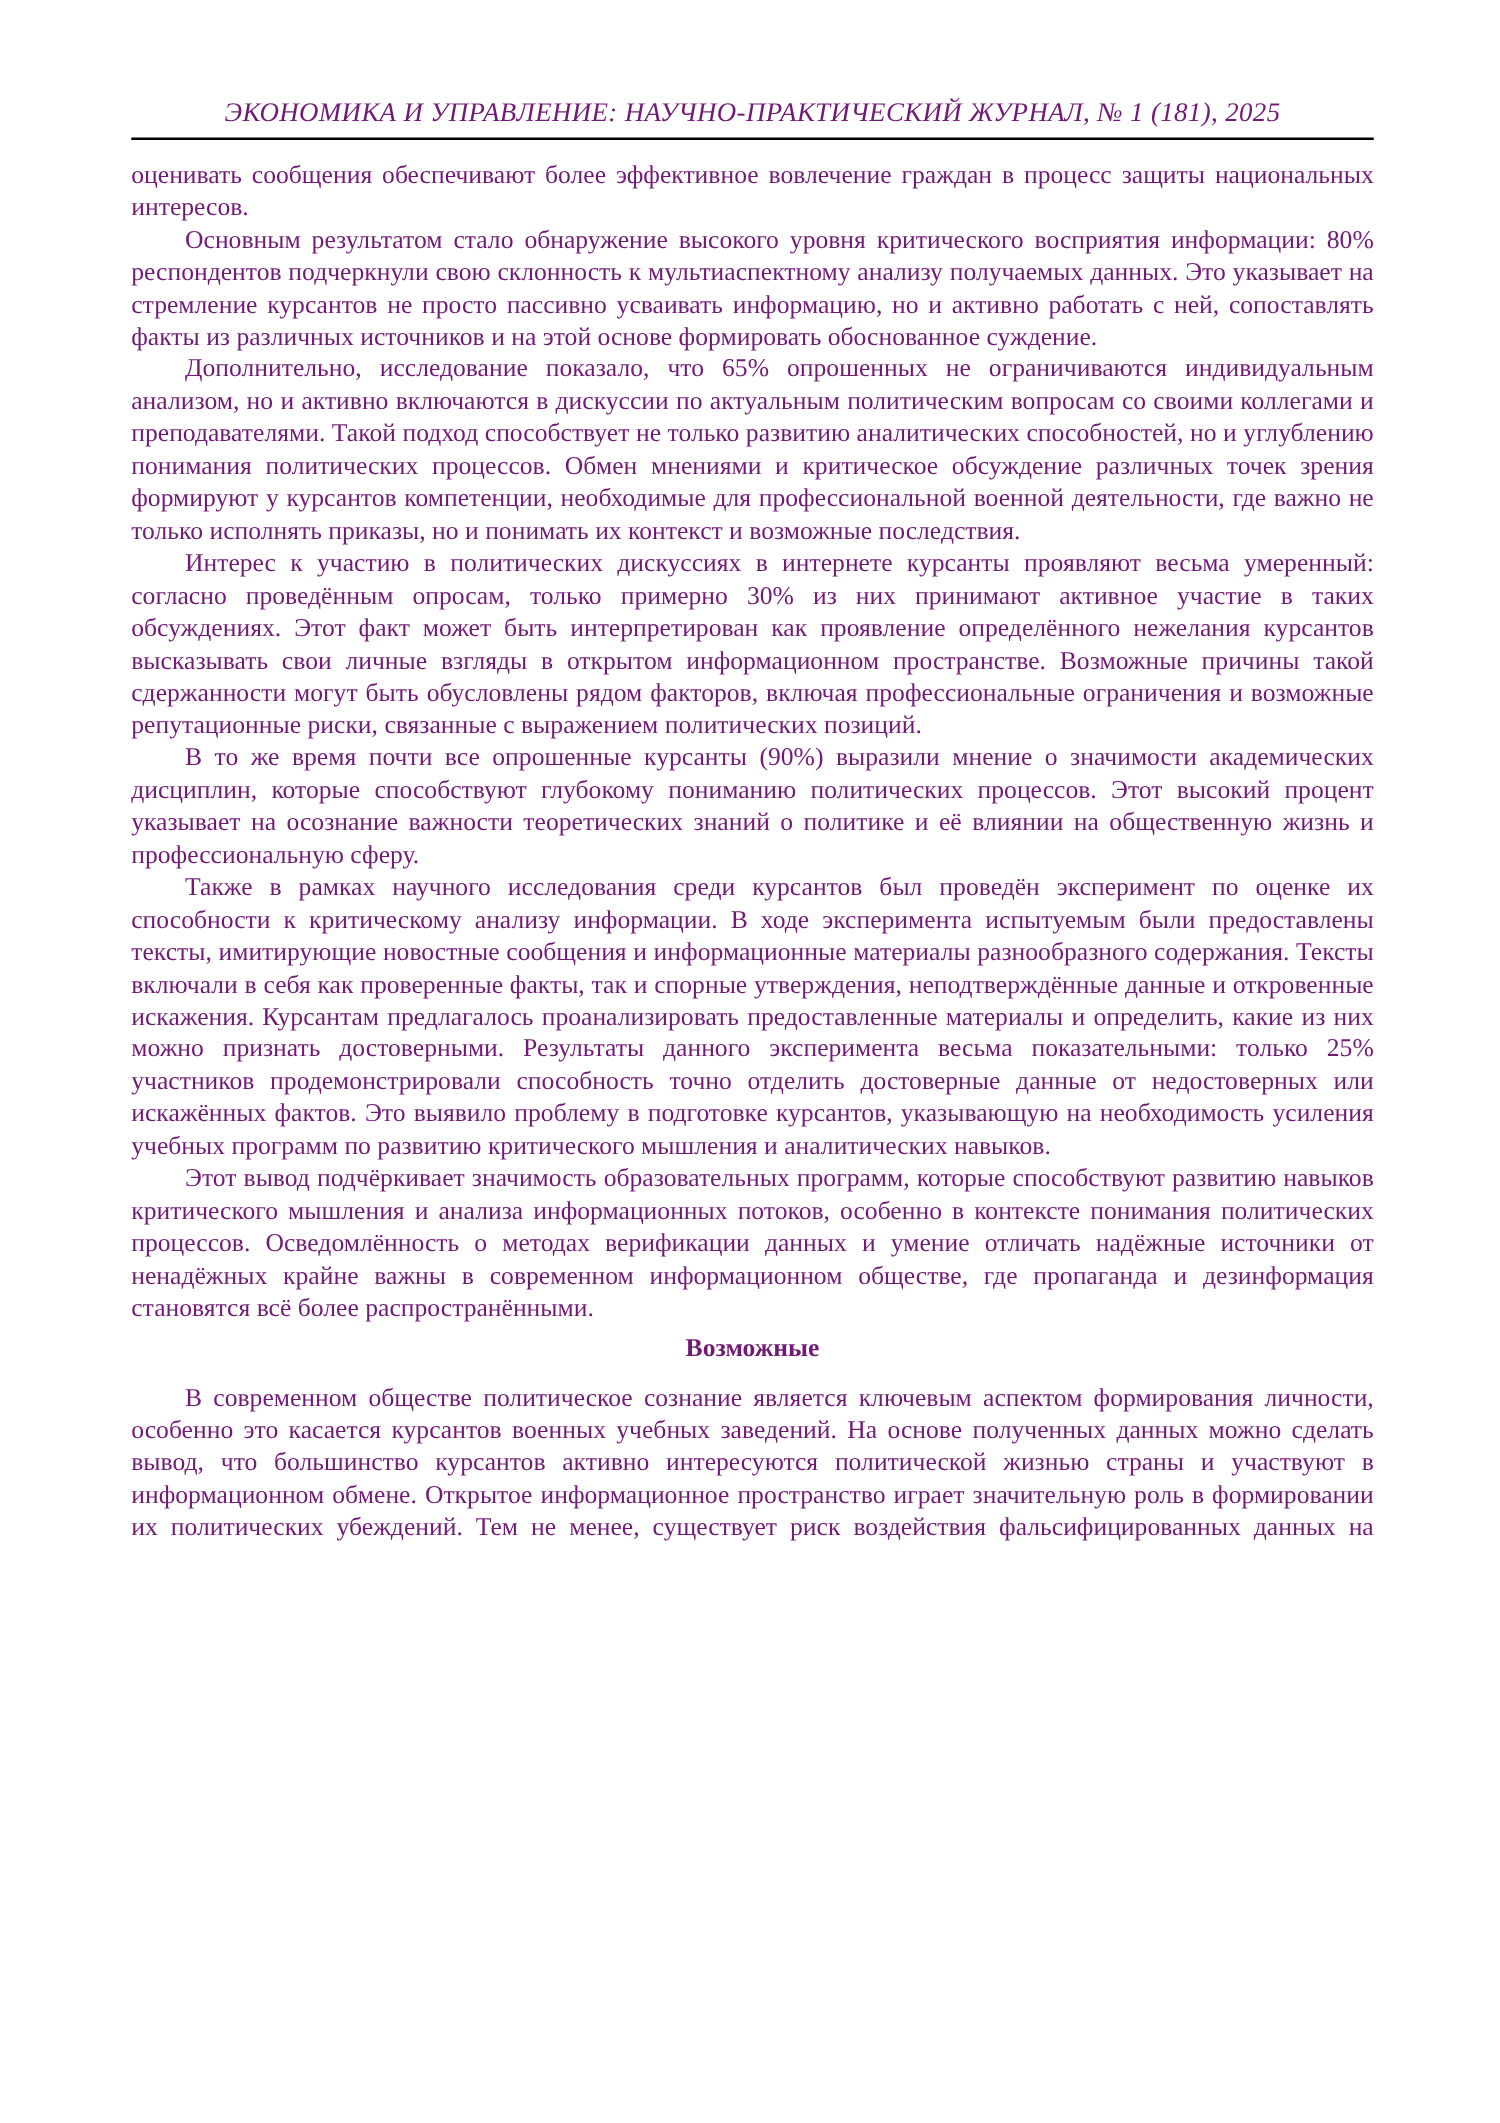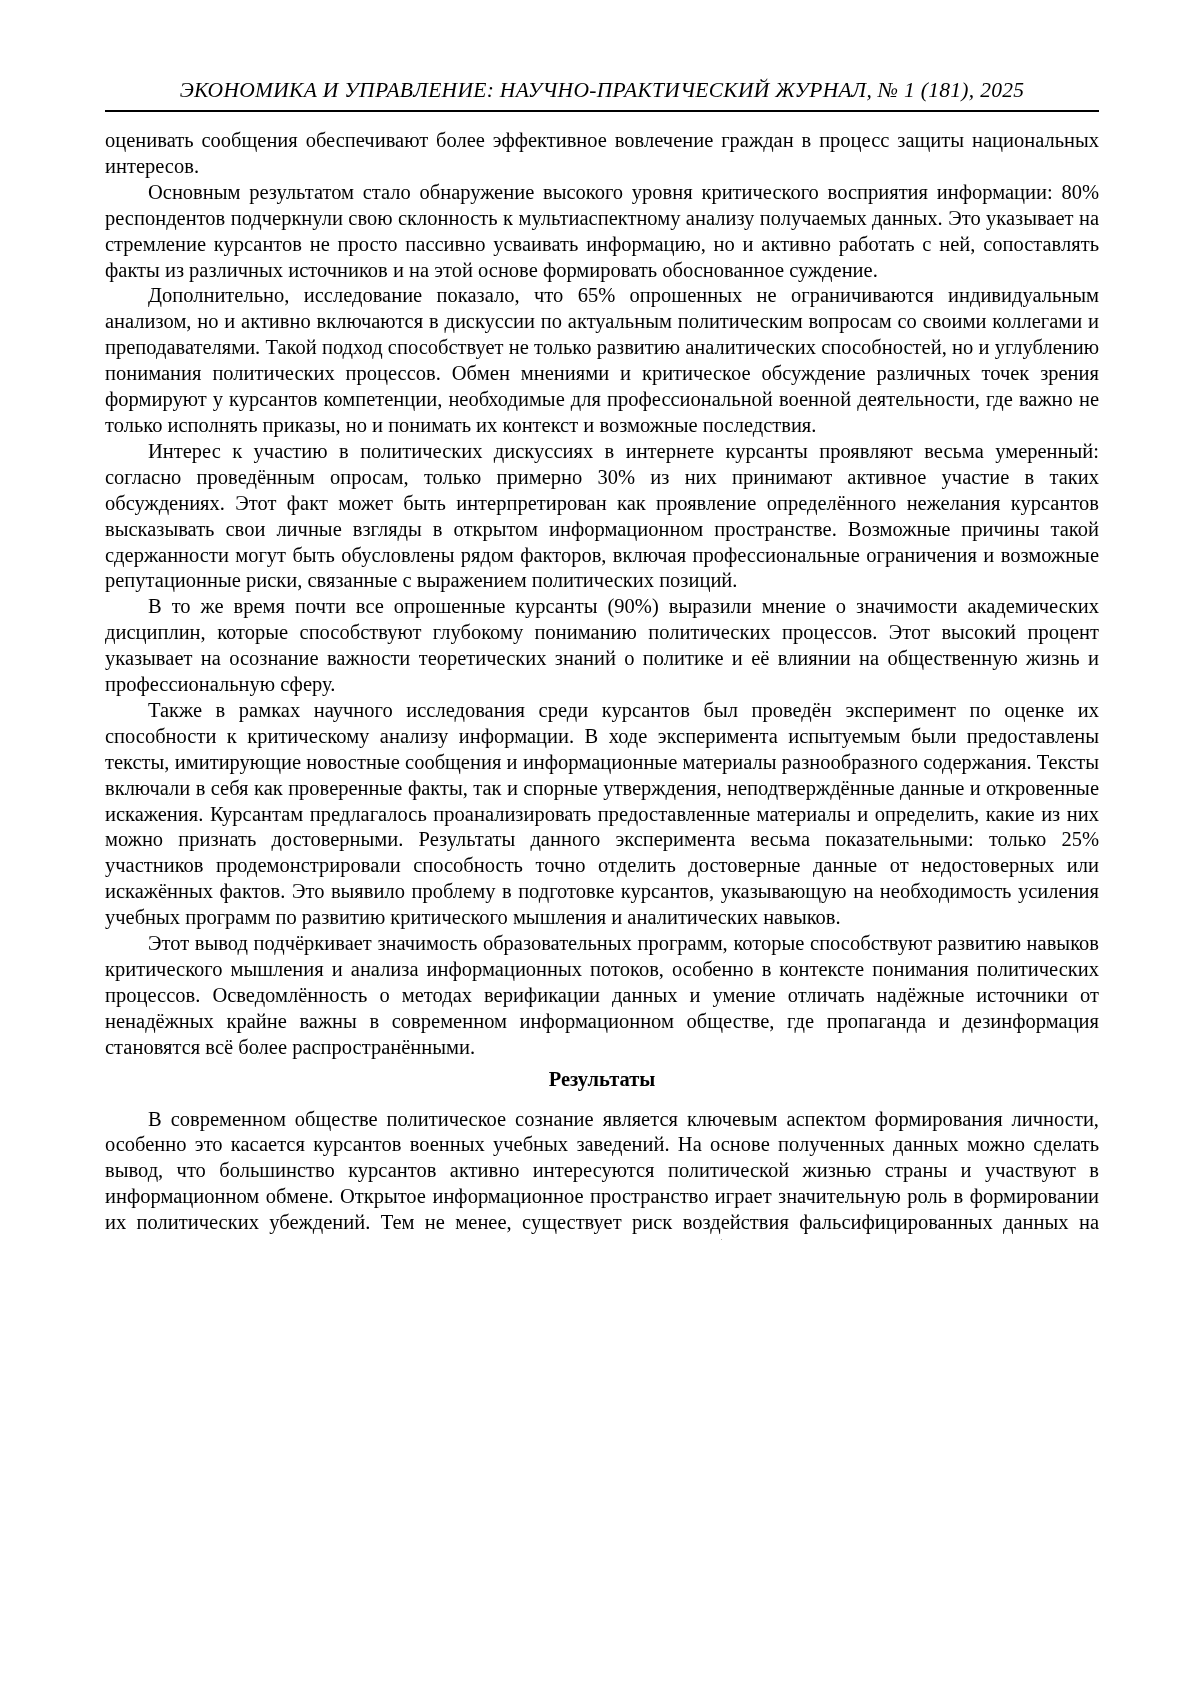--- a/index.html
+++ b/index.html
@@ -5,21 +5,21 @@
   html, body {
     margin: 0;
     padding: 0;
     background: #ffffff;
   }
   .page {
     position: relative;
     width: 1200px;
     height: 1240px;
     background: #ffffff;
-    color: #000000;
+    color: #701a75;
     font-family: "Liberation Serif", "DejaVu Serif", serif;
     box-sizing: border-box;
   }
   .content {
     position: absolute;
     left: 105px;
     top: 78px;
     width: 994px;
   }
   .running-header {
@@ -74,19 +74,19 @@
 
     <div class="body-text">
       <p class="no-indent">оценивать сообщения обеспечивают более эффективное вовлечение граждан в процесс защиты национальных интересов.</p>
       <p>Основным результатом стало обнаружение высокого уровня критического восприятия информации: 80% респондентов подчеркнули свою склонность к мультиаспектному анализу получаемых данных. Это указывает на стремление курсантов не просто пассивно усваивать информацию, но и активно работать с ней, сопоставлять факты из различных источников и на этой основе формировать обоснованное суждение.</p>
       <p>Дополнительно, исследование показало, что 65% опрошенных не ограничиваются индивидуальным анализом, но и активно включаются в дискуссии по актуальным политическим вопросам со своими коллегами и преподавателями. Такой подход способствует не только развитию аналитических способностей, но и углублению понимания политических процессов. Обмен мнениями и критическое обсуждение различных точек зрения формируют у курсантов компетенции, необходимые для профессиональной военной деятельности, где важно не только исполнять приказы, но и понимать их контекст и возможные последствия.</p>
       <p>Интерес к участию в политических дискуссиях в интернете курсанты проявляют весьма умеренный: согласно проведённым опросам, только примерно 30% из них принимают активное участие в таких обсуждениях. Этот факт может быть интерпретирован как проявление определённого нежелания курсантов высказывать свои личные взгляды в открытом информационном пространстве. Возможные причины такой сдержанности могут быть обусловлены рядом факторов, включая профессиональные ограничения и возможные репутационные риски, связанные с выражением политических позиций.</p>
       <p>В то же время почти все опрошенные курсанты (90%) выразили мнение о значимости академических дисциплин, которые способствуют глубокому пониманию политических процессов. Этот высокий процент указывает на осознание важности теоретических знаний о политике и её влиянии на общественную жизнь и профессиональную сферу.</p>
       <p>Также в рамках научного исследования среди курсантов был проведён эксперимент по оценке их способности к критическому анализу информации. В ходе эксперимента испытуемым были предоставлены тексты, имитирующие новостные сообщения и информационные материалы разнообразного содержания. Тексты включали в себя как проверенные факты, так и спорные утверждения, неподтверждённые данные и откровенные искажения. Курсантам предлагалось проанализировать предоставленные материалы и определить, какие из них можно признать достоверными. Результаты данного эксперимента весьма показательными: только 25% участников продемонстрировали способность точно отделить достоверные данные от недостоверных или искажённых фактов. Это выявило проблему в подготовке курсантов, указывающую на необходимость усиления учебных программ по развитию критического мышления и аналитических навыков.</p>
       <p>Этот вывод подчёркивает значимость образовательных программ, которые способствуют развитию навыков критического мышления и анализа информационных потоков, особенно в контексте понимания политических процессов. Осведомлённость о методах верификации данных и умение отличать надёжные источники от ненадёжных крайне важны в современном информационном обществе, где пропаганда и дезинформация становятся всё более распространёнными.</p>
 
-      <div class="section-heading">Результаты</div>
+      <div class="section-heading">Возможные</div>
 
       <p>В современном обществе политическое сознание является ключевым аспектом формирования личности, особенно это касается курсантов военных учебных заведений. На основе полученных данных можно сделать вывод, что большинство курсантов активно интересуются политической жизнью страны и участвуют в информационном обмене. Открытое информационное пространство играет значительную роль в формировании их политических убеждений. Тем не менее, существует риск воздействия фальсифицированных данных на формирование политического сознания молодых людей. Это требует развития критического мышления и навыков</p>
     </div>
   </div>
 
 </div>
 
 </body></html>

